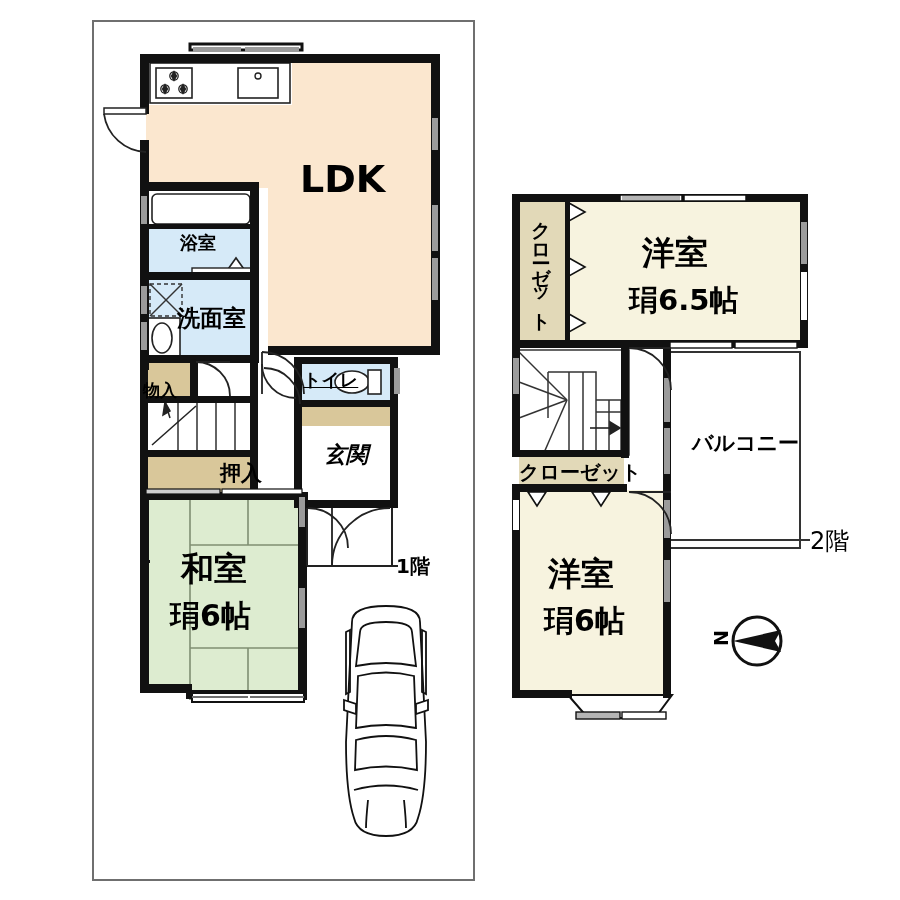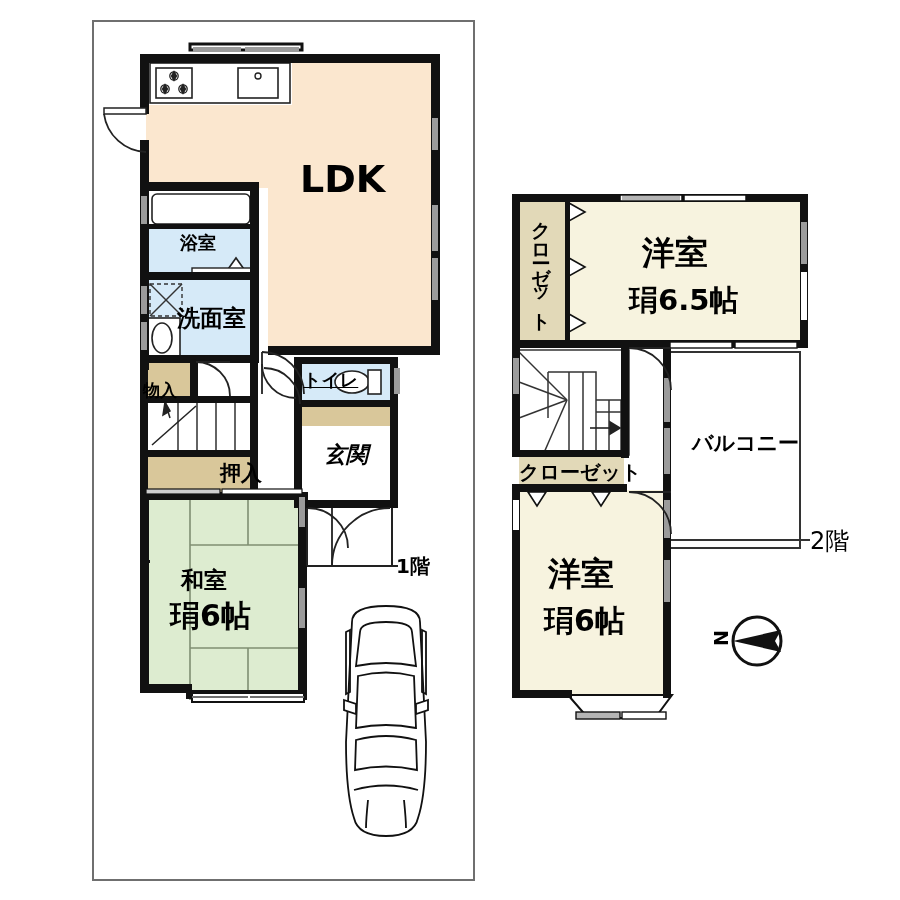--- a/index.html
+++ b/index.html
@@ -331,21 +331,21 @@
 
   <div class="lbl" style="left:300px;top:160px;font-size:38px;font-weight:bold;">LDK</div>
 
   <div class="lbl" style="left:172px;top:234px;font-size:18px;font-weight:bold;margin-left:8px;">浴室</div>
   <div class="lbl" style="left:177px;top:306px;font-size:23px;font-weight:bold;text-align:right;">洗面室</div>
   <div class="lbl" style="left:303px;top:371px;font-size:18px;font-weight:bold;text-decoration:underline;">トイレ</div>
   <div class="lbl" style="left:143px;top:382px;font-size:17px;font-weight:bold;">物入</div>
   <div class="lbl" style="left:172px;top:462px;font-size:21px;font-weight:bold;margin-left:48px;">押入</div>
   <div class="lbl" style="left:324px;top:443px;font-size:22px;font-weight:bold;font-style:italic;">玄関</div>
 
-  <div class="lbl" style="left:181px;top:552px;font-size:23px;font-weight:bold;margin-top:16px;">和室</div>
+  <div class="lbl" style="left:181px;top:552px;font-size:33px;font-weight:bold;">和室</div>
   <div class="lbl" style="left:170px;top:600px;font-size:30px;font-weight:bold;">琄6帖</div>
 
   <div class="lbl" style="left:396px;top:556px;font-size:20px;font-weight:bold;">1階</div>
   <div class="lbl" style="left:810px;top:529px;font-size:24px;">2階</div>
 
   <div class="lbl vlbl" style="left:531px;top:208px;font-size:19px;font-weight:bold;">クローゼット</div>
   <div class="lbl" style="left:519px;top:462px;font-size:20px;font-weight:bold;">クローゼット</div>
 
   <div class="lbl" style="left:642px;top:236px;font-size:33px;font-weight:bold;">洋室</div>
   <div class="lbl" style="left:629px;top:285px;font-size:29px;font-weight:bold;">琄6.5帖</div>

